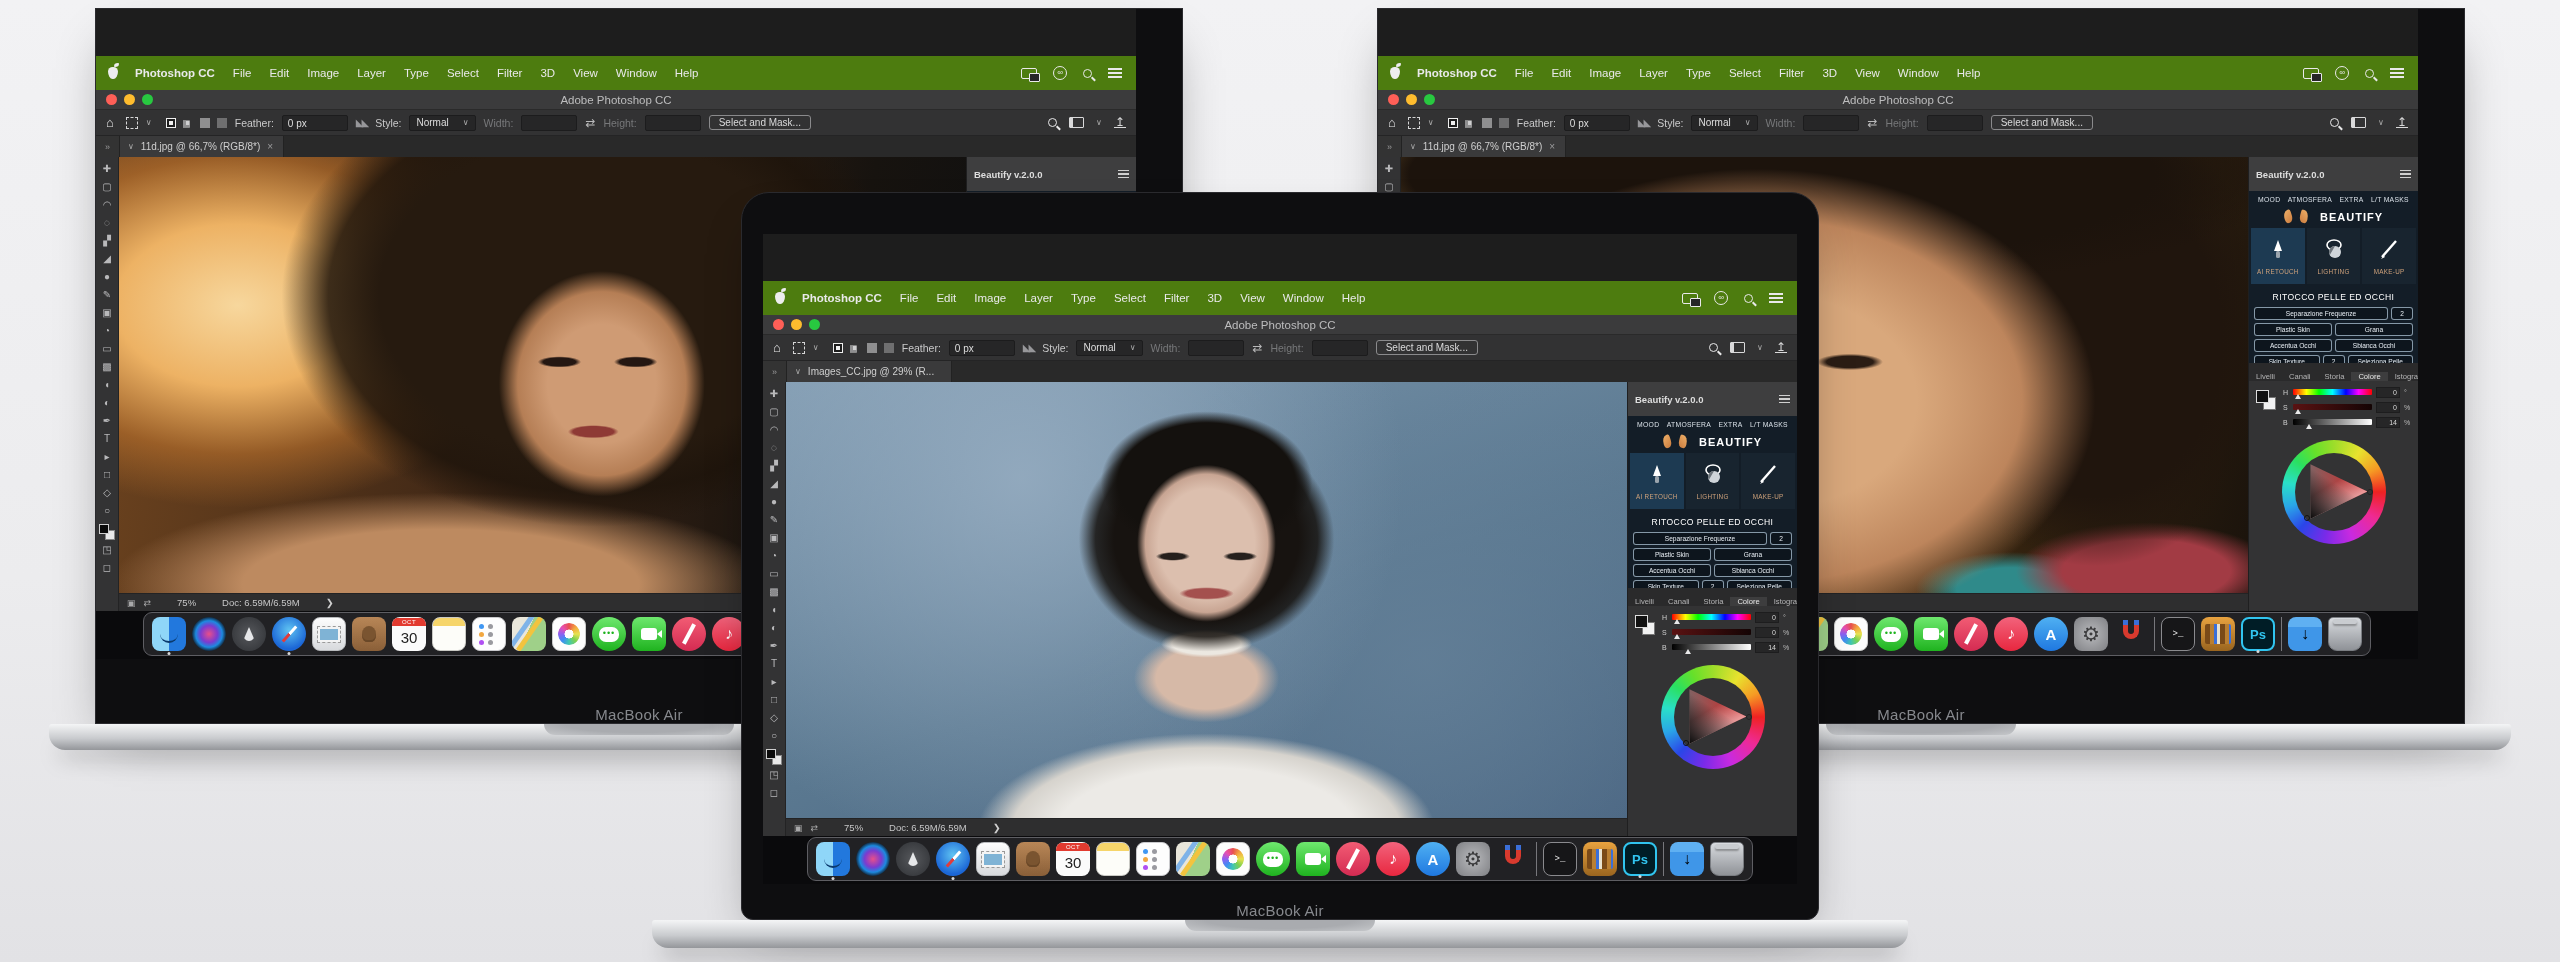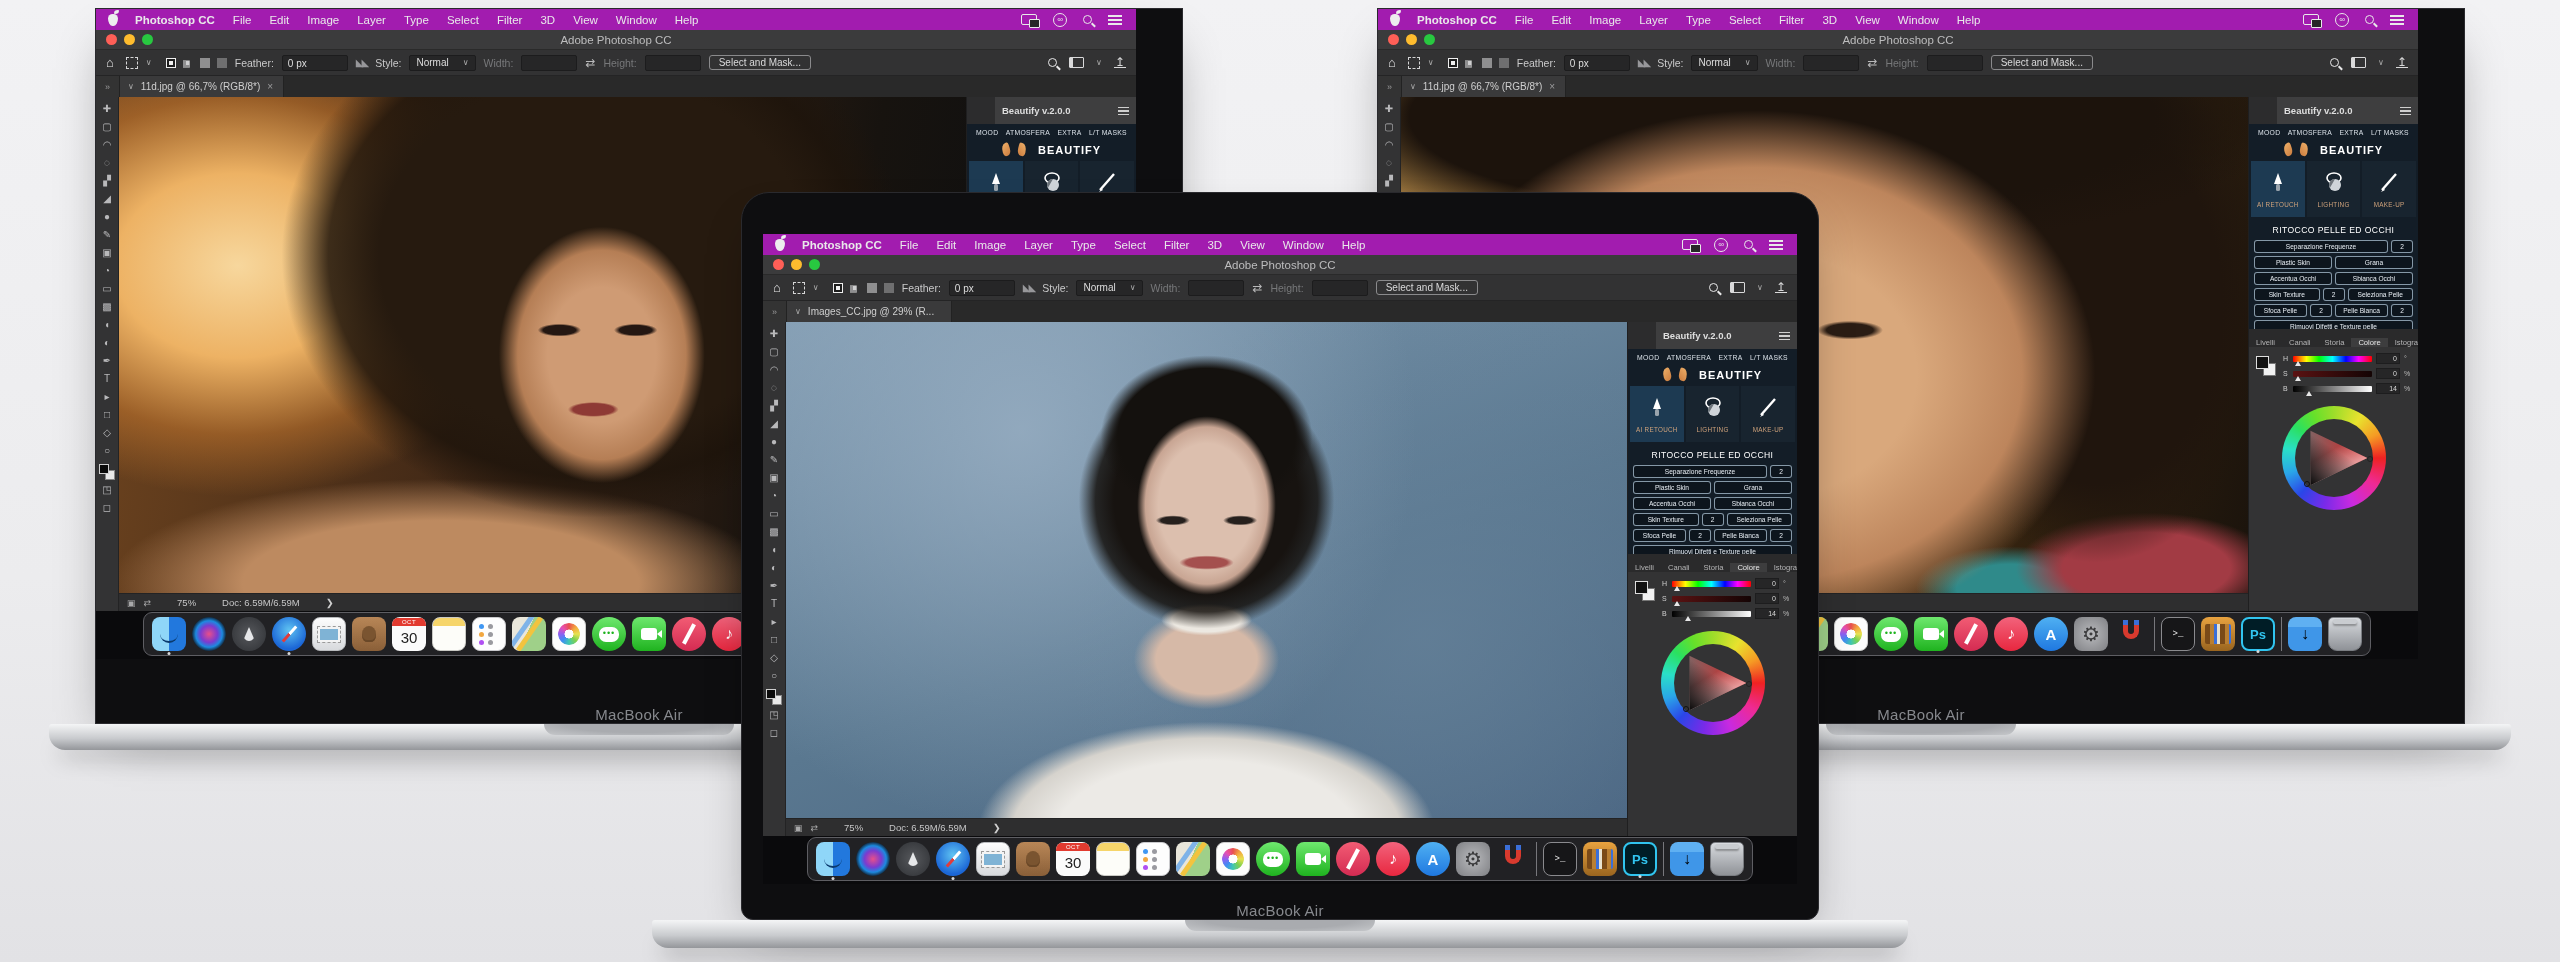--- a/index.html
+++ b/index.html
@@ -29,21 +29,21 @@
 
   .mb-center { left:741px; top:192px; width:1078px; height:728px; z-index:10; }
   .mb-center .lid { width:1078px; height:728px; }
   .mb-center .screen { width:1034px; height:650px; }
   .mb-center .base { left:-89px; top:728px; width:1256px; height:28px; }
 
   
   .ps { position:absolute; inset:0 0 48px 0; display:flex; flex-direction:column; background:#1d1d1d; }
   .desktop-strip { position:absolute; left:0; right:0; bottom:0; height:48px; background:#0a0a0c; }
 
-  .menubar { height:21px; background:#a21caf; color:#e9e9ea; font-size:11.5px; display:flex; align-items:center; padding:0 10px; gap:2px; flex:0 0 auto; }
+  .menubar { height:34px; background:#4d7c0f; color:#e9e9ea; font-size:11.5px; display:flex; align-items:center; padding:0 10px; gap:2px; flex:0 0 auto;margin-top:47px; }
   .menubar .mi { padding:0 9px; white-space:nowrap; }
   .menubar .mi.app { font-weight:bold; }
   .apple { width:10px; height:12px; background:#ededee; border-radius:46% 46% 46% 46% / 38% 38% 62% 62%; position:relative; margin:0 6px 0 2px; }
   .apple::before { content:""; position:absolute; top:-4px; left:55%; width:5px; height:4px; background:#ededee; border-radius:80% 20% 80% 20%; }
   .mb-spacer { flex:1; }
   .mbar-ics { display:flex; align-items:center; gap:16px; margin-right:4px; }
   .ic-mirror { width:16px; height:11px; border:1.4px solid #e9e9ea; border-radius:2px; position:relative; }
   .ic-mirror::after { content:""; position:absolute; right:-4px; bottom:-4px; width:9px; height:7px; background:#262627; border:1.4px solid #e9e9ea; border-radius:1px; }
   .ic-cc { width:14px; height:14px; border:1.4px solid #e9e9ea; border-radius:50%; color:#e9e9ea; font-size:8px; line-height:11px; text-align:center; }
   .ic-search { width:9px; height:9px; border:1.6px solid #e9e9ea; border-radius:50%; position:relative; }
@@ -143,21 +143,21 @@
     radial-gradient(ellipse 5% 2.4% at 53% 47%, #2b1d14 55%, transparent 78%),
     radial-gradient(ellipse 54% 72% at 42% 56%, #d9a87c 35%, #bd855c 58%, transparent 74%),
     radial-gradient(ellipse 80% 36% at 45% 4%, #1c130c 55%, transparent 75%),
     radial-gradient(ellipse 30% 72% at 82% 42%, #20150d 50%, transparent 72%),
     radial-gradient(ellipse 22% 16% at 88% 95%, #a23b44 45%, transparent 70%),
     radial-gradient(ellipse 16% 12% at 72% 99%, #2f8a8a 40%, transparent 70%),
     linear-gradient(105deg, #c2954f 0%, #7e5328 42%, #33220f 75%, #1a130c 100%); }
 
   
   .panel { width:170px; flex:0 0 auto; background:#2c2c2d; display:flex; flex-direction:column; border-left:1px solid #1f1f20; }
-  .panel-header { height:27px; background:#3e3e3f; color:#dedede; font-size:9.5px; font-weight:bold; display:flex; align-items:center; justify-content:space-between; padding:0 7px;margin-left:28px; }
+  .panel-header { height:34px; background:#3e3e3f; color:#dedede; font-size:9.5px; font-weight:bold; display:flex; align-items:center; justify-content:space-between; padding:0 7px; }
   .ph-menu { width:11px; height:8px; background:repeating-linear-gradient(#cfcfcf 0 1.3px, transparent 1.3px 3.4px); }
   .beautify { background:#131d27; color:#e7edf3; display:flex; flex-direction:column; flex:1; min-height:0; }
   .bf-tabs { display:flex; justify-content:space-between; padding:5px 9px 3px; font-size:6.8px; letter-spacing:.3px; color:#d9e0e7; }
   .bf-logo { display:flex; align-items:center; justify-content:center; gap:12px; padding:4px 0 5px; }
   .wing { width:8px; height:13px; background:linear-gradient(145deg,#f0b26a,#c97a3d); border-radius:75% 25% 60% 40%; transform:rotate(-18deg); }
   .wing.w2 { transform:rotate(14deg) scaleX(-1); margin-left:-4px; }
   .bf-logo b { font-size:11px; letter-spacing:1px; color:#fff; }
   .bf-bigs { display:flex; gap:2px; padding:0 2px; }
   .bf-big { flex:1; height:56px; background:#18242f; display:flex; flex-direction:column; align-items:center; justify-content:center; gap:6px; }
   .bf-big.sel { background:#1d3a52; }

